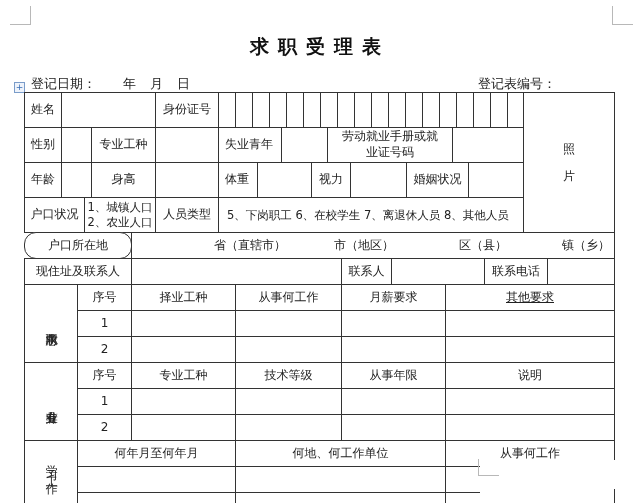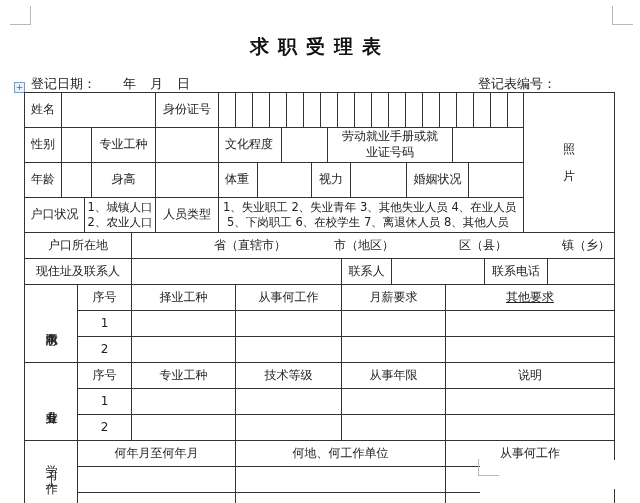--- a/index.html
+++ b/index.html
@@ -63,21 +63,21 @@
   </div>
 <div class="c" style="left:524px;top:93px;width:92px;height:141px;">
   <span style="white-space:pre-line;line-height:2.2;">照
 片</span>
 </div>
 
 <div class="c l" style="left:25px;top:128px;width:38px;height:36px;">性别</div>
 <div class="c" style="left:62px;top:128px;width:31px;height:36px;"></div>
 <div class="c" style="left:92px;top:128px;width:65px;height:36px;">专业工种</div>
 <div class="c" style="left:156px;top:128px;width:64px;height:36px;"></div>
-<div class="c l" style="left:219px;top:128px;width:64px;height:36px;">文化程度</div>
+<div class="c l" style="left:219px;top:128px;width:64px;height:36px;">失业青年</div>
 <div class="c" style="left:282px;top:128px;width:47px;height:36px;"></div>
 <div class="c" style="left:328px;top:128px;width:126px;height:36px;padding:0 10px;">劳动就业手册或就业证号码</div>
 <div class="c" style="left:453px;top:128px;width:72px;height:36px;"></div>
 
 <div class="c l" style="left:25px;top:163px;width:38px;height:36px;">年龄</div>
 <div class="c" style="left:62px;top:163px;width:31px;height:36px;"></div>
 <div class="c" style="left:92px;top:163px;width:65px;height:36px;">身高</div>
 <div class="c" style="left:156px;top:163px;width:64px;height:36px;"></div>
 <div class="c l" style="left:219px;top:163px;width:44px;height:36px;">体重</div>
 <div class="c" style="left:258px;top:163px;width:55px;height:36px;"></div>
@@ -86,25 +86,24 @@
 <div class="c" style="left:407px;top:163px;width:63px;height:36px;">婚姻状况</div>
 <div class="c" style="left:469px;top:163px;width:56px;height:36px;"></div>
 
 <div class="c" style="left:25px;top:198px;width:61px;height:36px;">户口状况</div>
 <div class="c small" style="left:85px;top:198px;width:72px;height:36px;flex-direction:column;">
   <span>1、城镇人口</span>
   <span>2、农业人口</span>
 </div>
 <div class="c" style="left:156px;top:198px;width:64px;height:36px;">人员类型</div>
 <div class="c small" style="left:219px;top:198px;width:306px;height:36px;flex-direction:column;align-items:flex-start;padding-left:4px;white-space:nowrap;">
-  <span>1、失业职工 2、失业青年 3、其他失业人员 4、在业人员</span>
   <span style="padding-left:4px;">5、下岗职工 6、在校学生 7、离退休人员 8、其他人员</span>
 </div>
 
-<div class="c" style="left:25px;top:233px;width:108px;height:27px;">户口所在地</div>
+<div class="c" style="left:25px;top:233px;width:108px;height:27px;border-radius:12px;">户口所在地</div>
 <div class="c" style="left:132px;top:233px;width:484px;height:27px;justify-content:flex-start;">
   <span style="position:absolute;left:82px;">省（直辖市）</span>
   <span style="position:absolute;left:202px;">市（地区）</span>
   <span style="position:absolute;left:327px;">区（县）</span>
   <span style="position:absolute;left:430px;">镇（乡）</span>
 </div>
 
 <div class="c" style="left:25px;top:259px;width:108px;height:27px;">现住址及联系人</div>
 <div class="c" style="left:132px;top:259px;width:211px;height:27px;"></div>
 <div class="c" style="left:342px;top:259px;width:51px;height:27px;">联系人</div>

